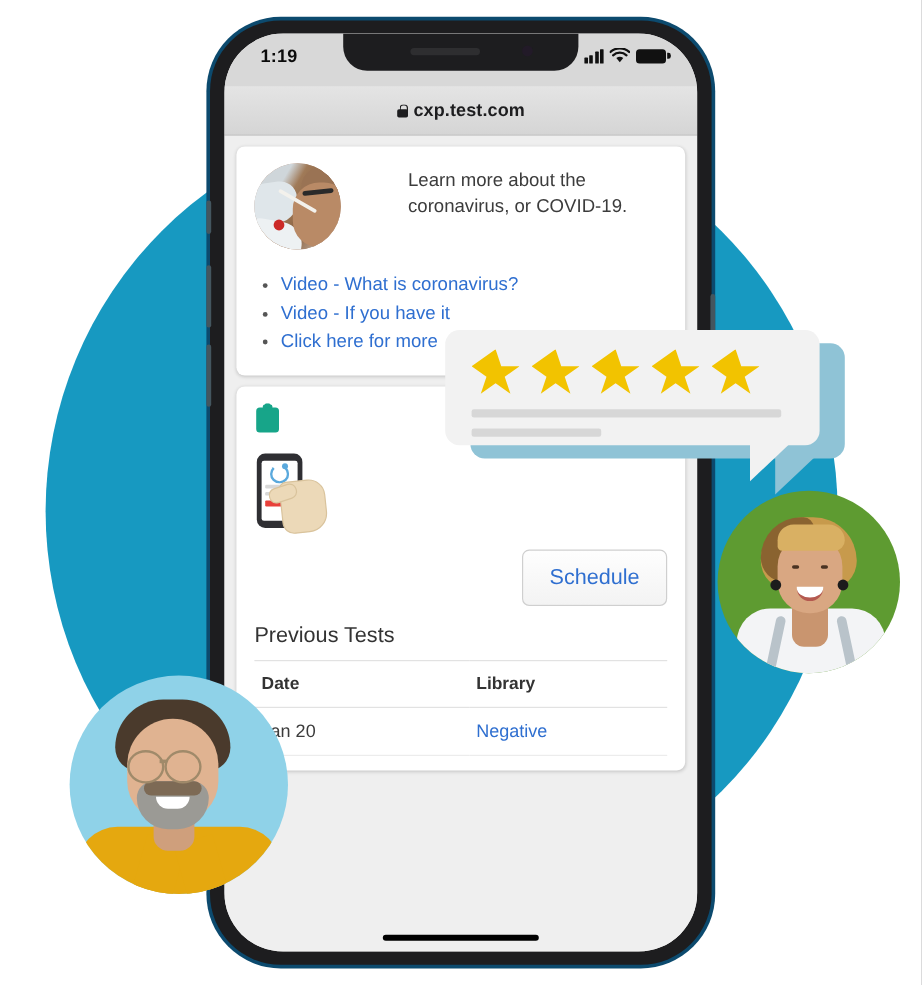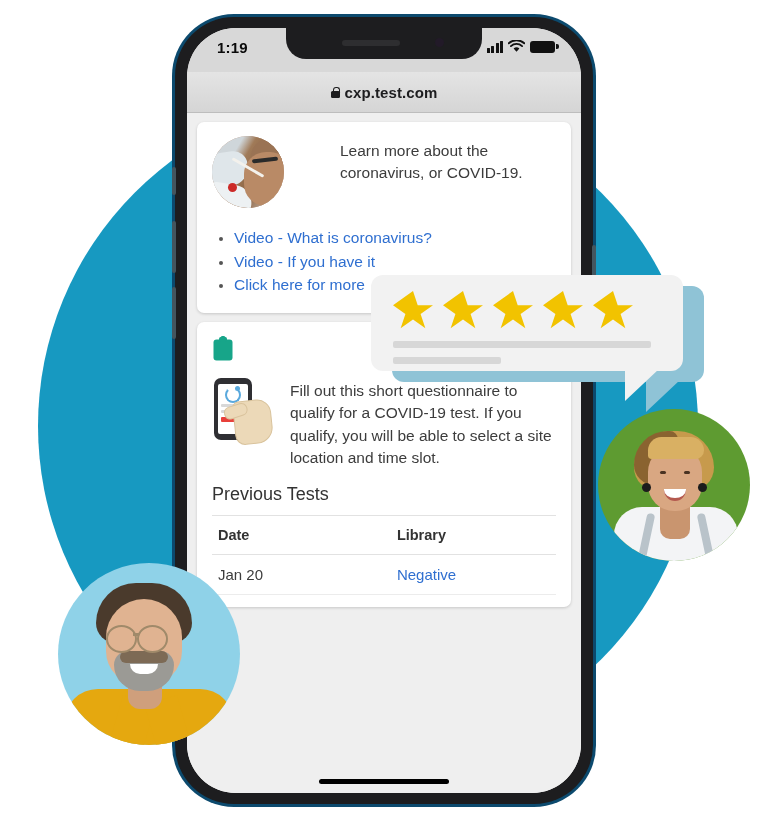--- a/index.html
+++ b/index.html
@@ -551,23 +551,25 @@
                 <div class="scr">
                   <div class="steth"></div>
                   <div class="steth2"></div>
                   <div class="ln ln1"></div>
                   <div class="ln ln2"></div>
                   <div class="red"></div>
                 </div>
               </div>
               <div id="q-hand"></div>
             </div>
-            <div class="q-text">Fill out this short questionnaire to qualify for a COVID-19 test. If you qualify, you will be able to select a site location and time slot.</div>
           </div>
 
+          <div id="schedule-row">
+            <button id="schedule-btn">Schedule</button>
+          </div>
 
           <div class="section-title">Previous Tests</div>
 
           <table id="tests-table">
             <thead>
               <tr>
                 <th class="col-date">Date</th>
                 <th>Library</th>
               </tr>
             </thead>

